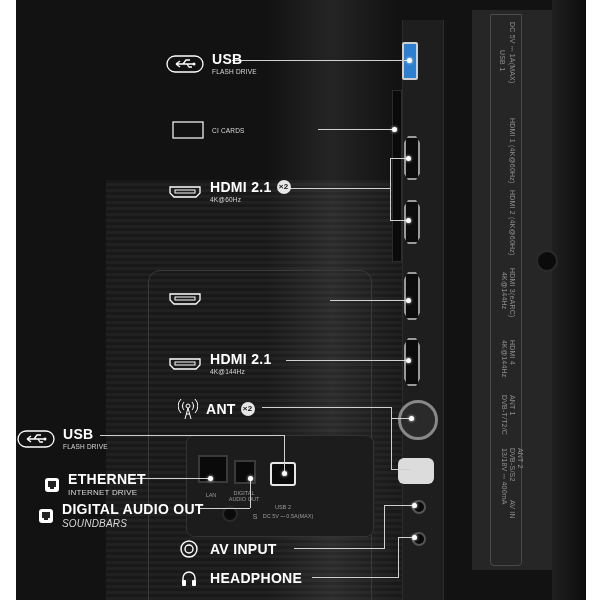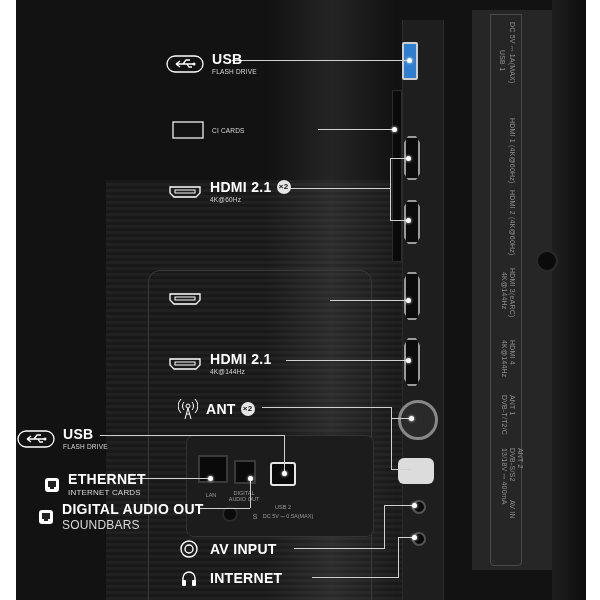--- a/index.html
+++ b/index.html
@@ -226,35 +226,35 @@
 <div class="callout" style="left:44px;top:472px;">
   <span class="icon">
     <svg width="16" height="16" viewBox="0 0 16 16">
         <rect x="1" y="1" width="14" height="14" rx="3" fill="#fff"></rect>
         <rect x="4" y="4" width="8" height="6" fill="#222"></rect>
         <rect x="6" y="10" width="4" height="2" fill="#222"></rect>
       </svg>
   </span>
   <span class="txt">
       <span class="title">ETHERNET</span>
-      <span class="sub" style="font-size:8px;">INTERNET CARDS</span>
+      <span class="sub" style="font-size:8px;">INTERNET DRIVE</span>
     </span>
 </div>
 
 <div class="callout" style="left:38px;top:502px;">
   <span class="icon">
     <svg width="16" height="16" viewBox="0 0 16 16">
         <rect x="1" y="1" width="14" height="14" rx="3" fill="#fff"></rect>
         <rect x="4" y="4" width="8" height="6" fill="#222"></rect>
         <rect x="6" y="10" width="4" height="2" fill="#222"></rect>
       </svg>
   </span>
   <span class="txt">
       <span class="title">DIGITAL AUDIO OUT</span>
-      <span class="sub" style="font-size:12px;">SOUNDBARS</span>
+      <span class="sub" style="font-size:10px;font-style:italic;">SOUNDBARS</span>
     </span>
 </div>
 
 <div class="callout" style="left:180px;top:540px;">
   <span class="icon" style="margin-right:12px;">
     <svg width="18" height="18" viewBox="0 0 18 18">
         <circle cx="9" cy="9" r="8" fill="none" stroke="#fff" stroke-width="1.4"></circle>
         <circle cx="9" cy="9" r="4" fill="none" stroke="#fff" stroke-width="1.4"></circle>
       </svg>
   </span>
@@ -265,15 +265,15 @@
 
 <div class="callout" style="left:180px;top:569px;">
   <span class="icon" style="margin-right:12px;">
     <svg width="18" height="18" viewBox="0 0 18 18">
         <path d="M3 12V9a6 6 0 0 1 12 0v3" fill="none" stroke="#fff" stroke-width="1.4"></path>
         <rect x="2" y="11" width="4" height="6" rx="1" fill="#fff"></rect>
         <rect x="12" y="11" width="4" height="6" rx="1" fill="#fff"></rect>
       </svg>
   </span>
   <span class="txt">
-      <span class="title">INTERNET</span>
+      <span class="title">HEADPHONE</span>
     </span>
 </div>
 
 </body></html>

